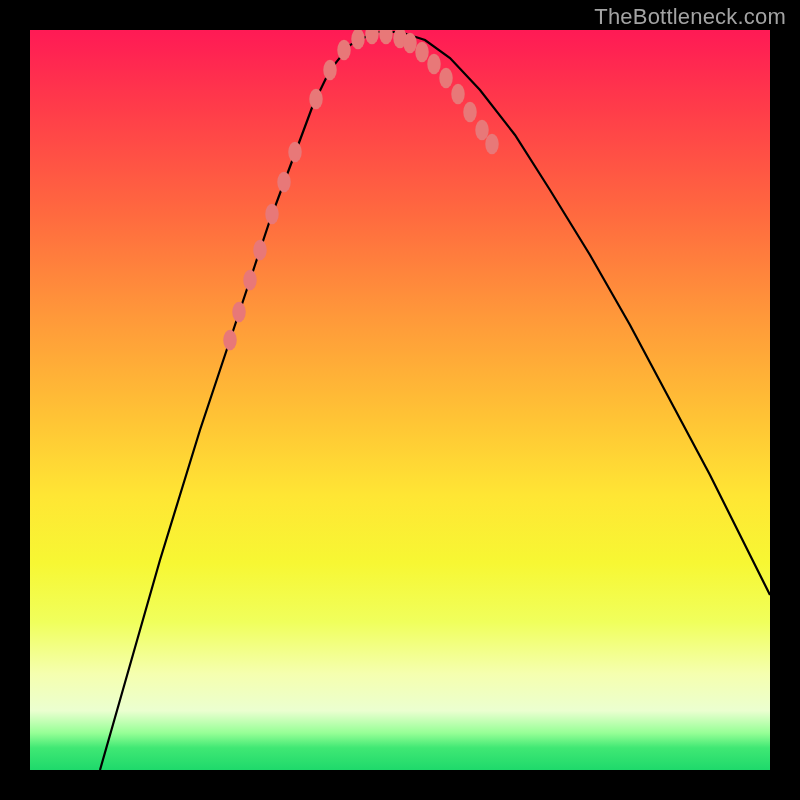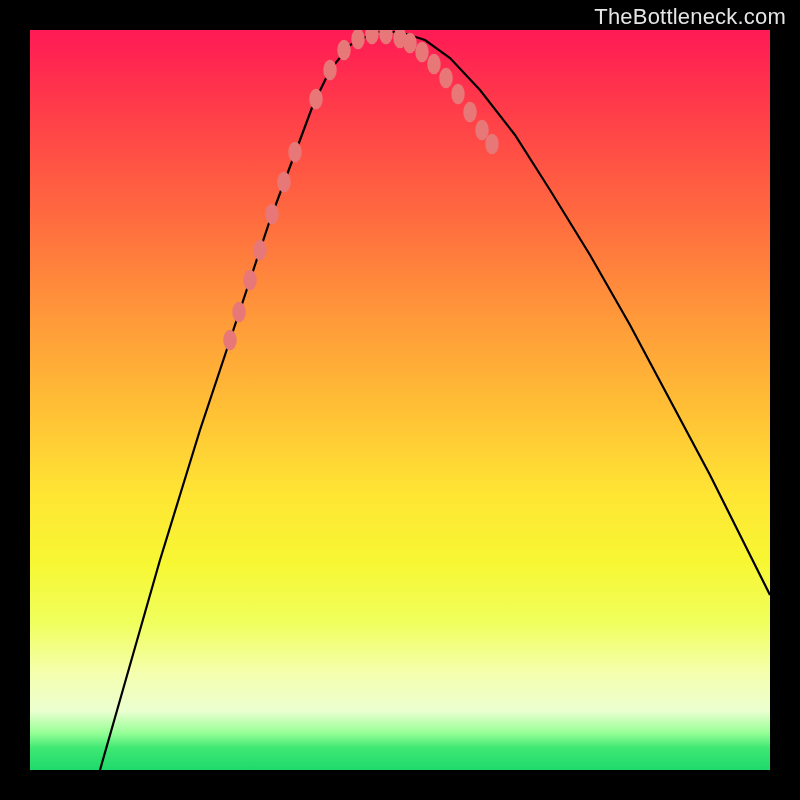--- a/index.html
+++ b/index.html
@@ -30,21 +30,21 @@
       #ebffd0 92%,
       #96ff96 95%,
       #40e874 97%,
       #1ed96b 100%
     );
   }
   .watermark {
     position: absolute;
     top: 4px;
     right: 14px;
-    color: #e5e5e5;
+    color: #a3a3a3;
     font-size: 22px;
     font-weight: 500;
     letter-spacing: 0.2px;
     pointer-events: none;
     user-select: none;
   }
   svg.plot {
     position: absolute;
     left: 0;
     top: 0;

